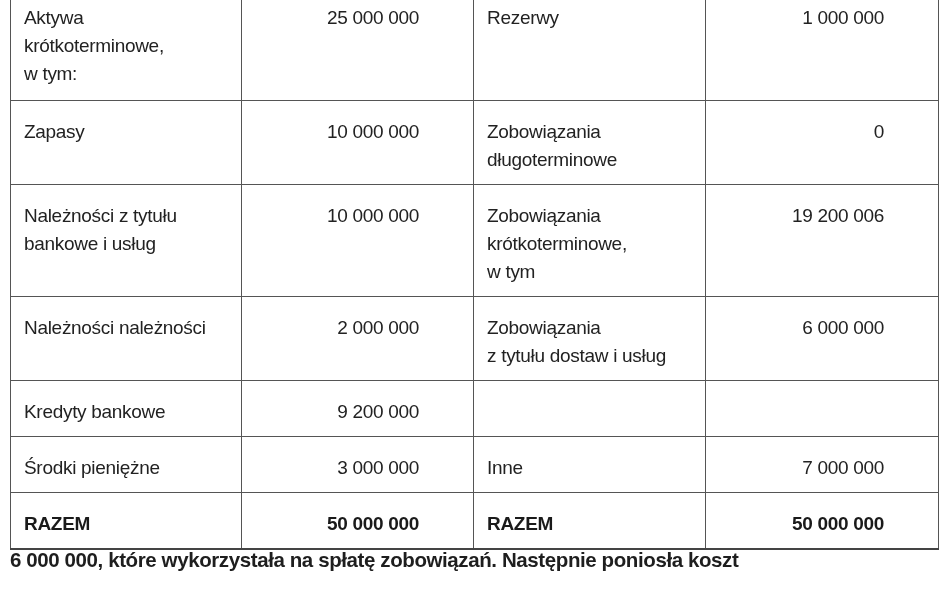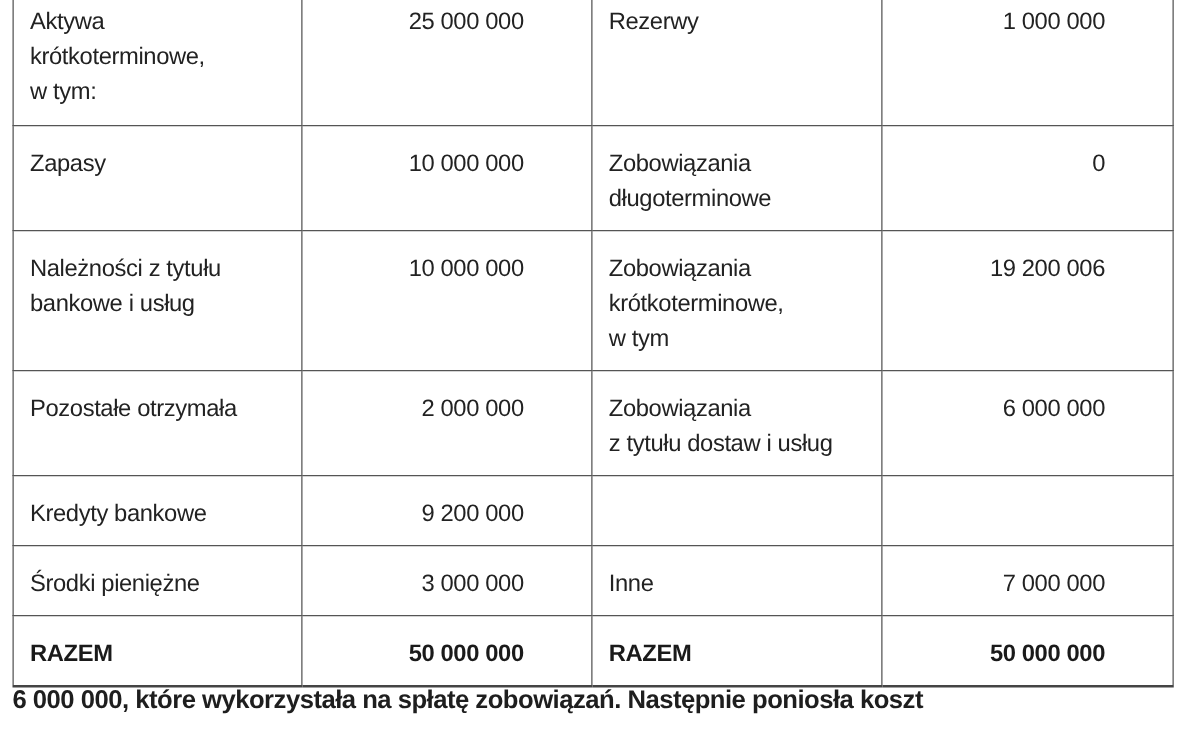--- a/index.html
+++ b/index.html
@@ -91,21 +91,21 @@
       <tr style="height:108px">
         <td class="label"><span style="white-space:pre-line">Należności z tytułu
 bankowe i usług</span></td>
         <td class="value"><span>10 000 000</span></td>
         <td class="label"><span style="white-space:pre-line">Zobowiązania
 krótkoterminowe,
 w tym</span></td>
         <td class="value"><span>19 200 006</span></td>
       </tr>
       <tr style="height:80px">
-        <td class="label"><span style="white-space:pre-line">Pozostałe otrzymała</span></td>
+        <td class="label"><span style="white-space:pre-line">Należności należności</span></td>
         <td class="value"><span>2 000 000</span></td>
         <td class="label"><span style="white-space:pre-line">Zobowiązania
 z tytułu dostaw i usług</span></td>
         <td class="value"><span>6 000 000</span></td>
       </tr>
       <tr style="height:52px">
         <td class="label"><span style="white-space:pre-line">Kredyty bankowe</span></td>
         <td class="value"><span>9 200 000</span></td>
         <td class="label"><span style="white-space:pre-line"></span></td>
         <td class="value"><span></span></td>

